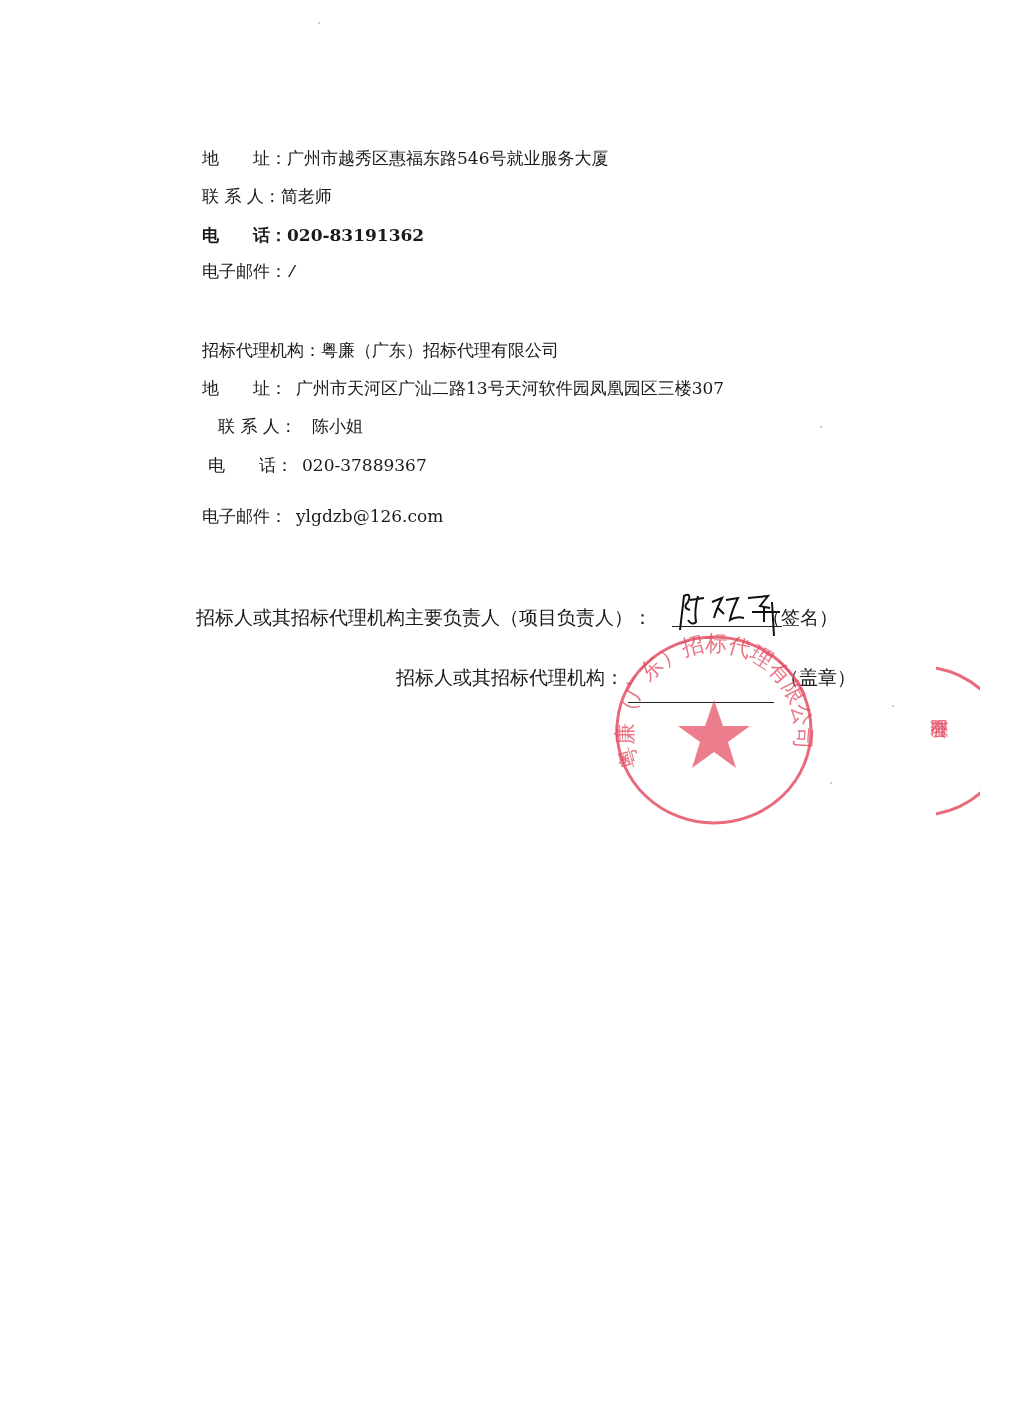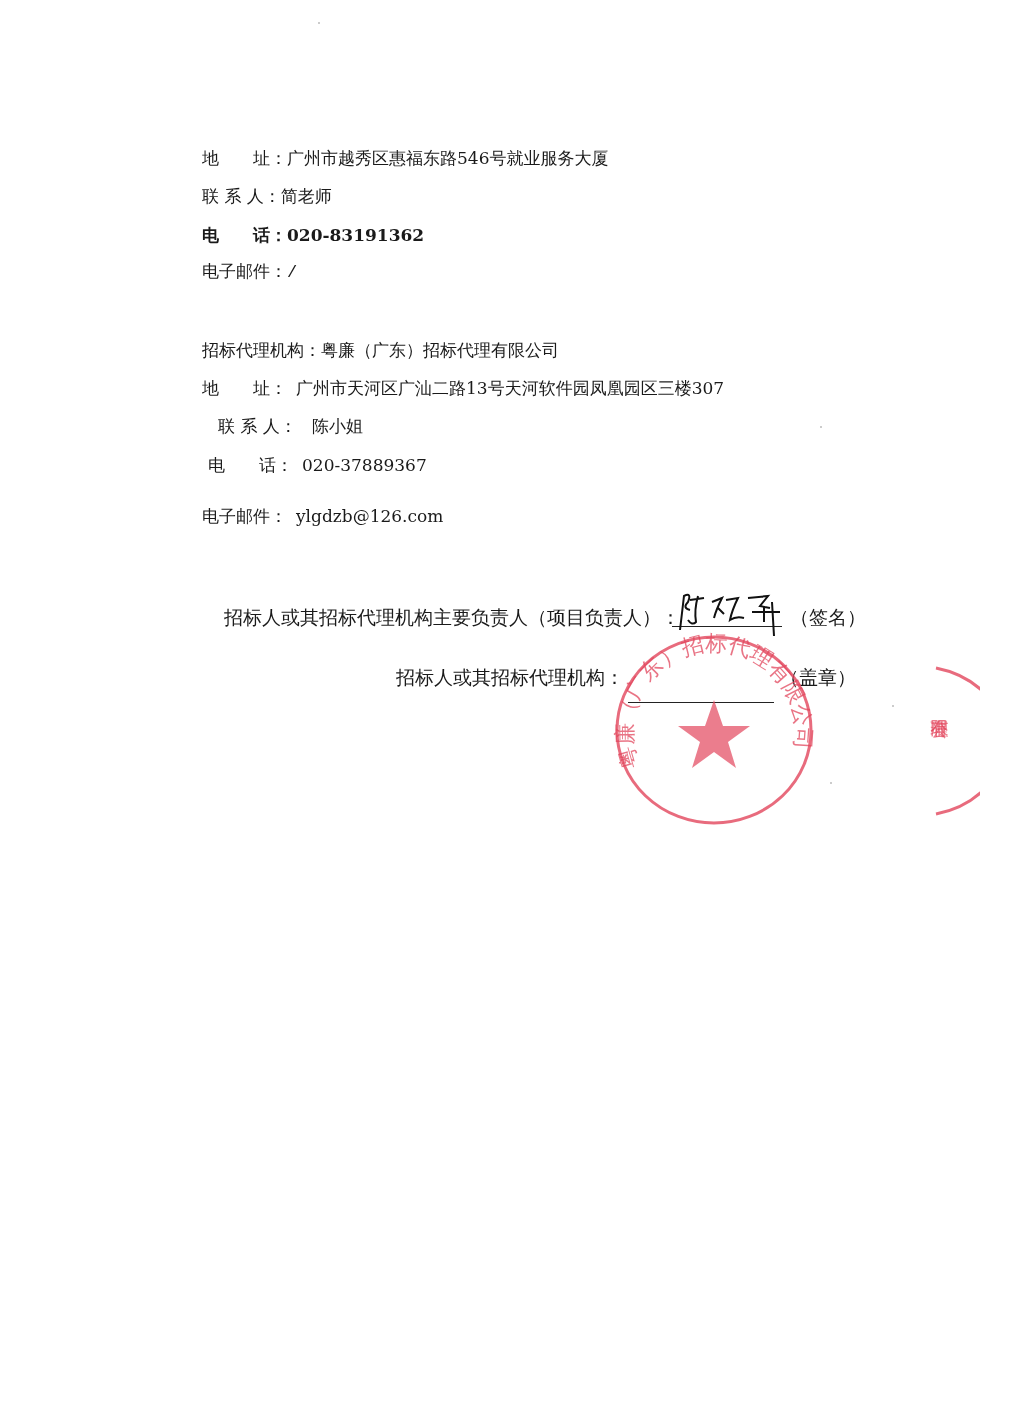--- a/index.html
+++ b/index.html
@@ -49,21 +49,21 @@
 <div class="line" style="left:202px; top:416px;margin-left:16px;">
   <span class="lbl" style="width:94px;">联 系 人：</span><span class="val">陈小姐</span>
 </div>
 <div class="line" style="left:200px; top:455px;margin-left:8px;">
   <span class="lbl" style="width:94px;">电　　话：</span><span class="val">020-37889367</span>
 </div>
 <div class="line" style="left:202px; top:506px;">
   <span class="lbl" style="width:94px;">电子邮件：</span><span class="val">ylgdzb@126.com</span>
 </div>
 
-<div class="sig-line" style="left:224px; top:605px;text-align:center;">
+<div class="sig-line" style="left:196px; top:605px;text-align:center;">
   <span>招标人或其招标代理机构主要负责人（项目负责人）：</span><span style="display:inline-block; width:110px;"></span><span>（签名）</span>
 </div>
 <div class="underline" style="left:672px; top:626px; width:110px;"></div>
 <div class="signature" style="left:660px; top:588px; width:130px; height:50px;">
   <svg width="130" height="50" viewBox="0 0 130 50">
     <path d="M20 42 L24 8 Q32 4 28 14 Q22 20 30 22 M30 12 L44 10 M38 8 Q34 22 36 34 Q32 38 28 32" fill="none" stroke="#111" stroke-width="2"></path>
     <path d="M52 14 L62 10 Q56 22 54 30 M58 20 L64 26 M66 12 L78 10 Q72 22 70 32 Q76 28 84 30" fill="none" stroke="#111" stroke-width="2"></path>
     <path d="M88 10 L108 8 L100 18 L110 20 M92 24 L120 24 M104 18 L104 34 M112 14 L114 48" fill="none" stroke="#111" stroke-width="2"></path>
   </svg>
 </div>

